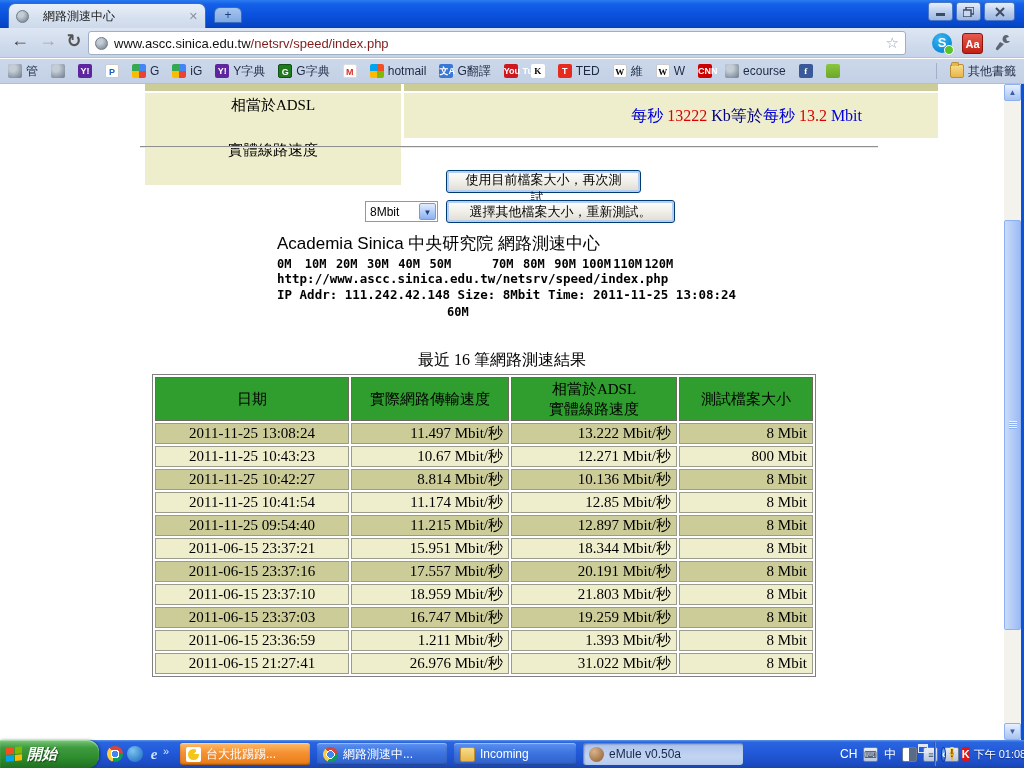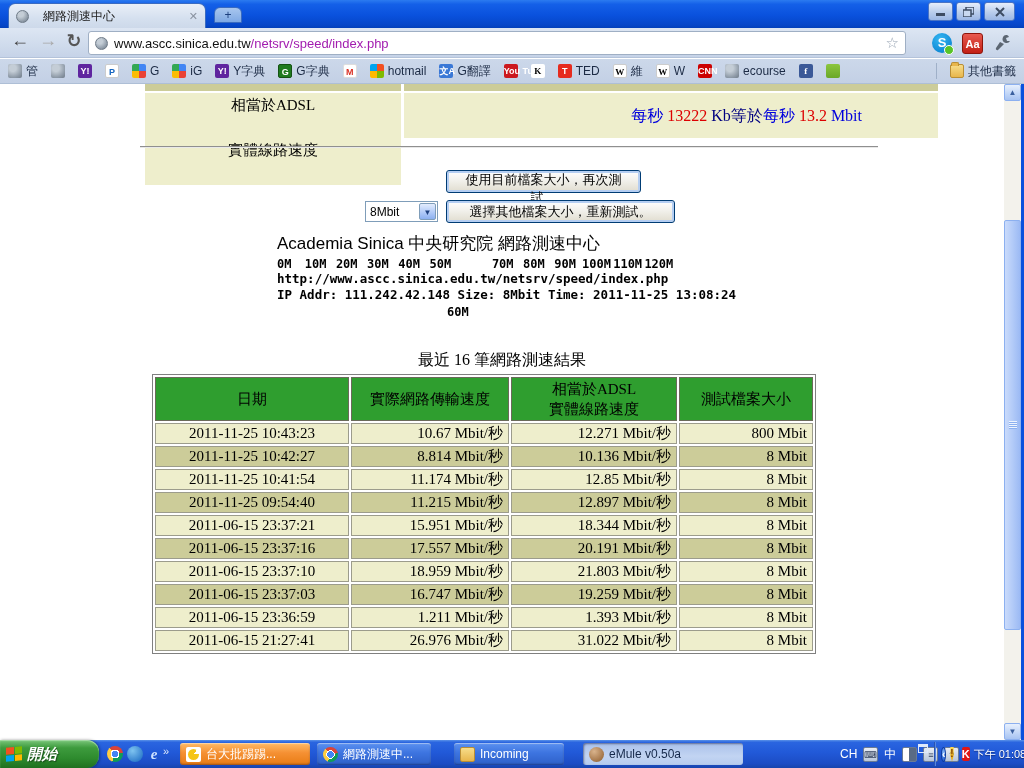--- a/index.html
+++ b/index.html
@@ -23,21 +23,21 @@
     color:#3d4c63; display:flex; align-items:center; justify-content:center; }
   #btn-min{ left:928px; width:25px; } #btn-restore{ left:956px; width:25px; } #btn-close{ left:984px; width:31px; }
 
   
   #toolbar { position:absolute; left:0; top:28px; width:1024px; height:30px;
     background:linear-gradient(180deg,#dde6f3 0%,#cfdbec 60%,#c6d3e8 100%); border-bottom:1px solid #b4c3da; }
   .navico { position:absolute; top:2px; font-size:18px; font-weight:bold; width:24px; text-align:center; }
   #omnibox { position:absolute; left:88px; top:3px; width:818px; height:24px; background:#fff;
     border:1px solid #9fafc4; border-radius:3px; display:flex; align-items:center; padding:0 6px; gap:6px; }
   .url { font-size:13px; white-space:nowrap; }
-  .url .host{ color:#111; } .url .path{ color:#a21caf; }
+  .url .host{ color:#111; } .url .path{ color:#7f1d1d; }
   .globe { width:13px; height:13px; border-radius:50%; flex:none;
     background:radial-gradient(circle at 35% 30%,#c4cdd6 0 25%,#8d99a6 70%,#6f7b88 100%);
     border:1px solid #6f7b88; }
   .star { margin-left:auto; color:#9aa6b5; font-size:15px; }
   .ext-skype { position:absolute; left:932px; top:5px; width:20px; height:20px; border-radius:50%;
     background:radial-gradient(circle at 40% 30%,#35b6f2,#0078ca); color:#fff; font-weight:bold;
     font-size:13px; text-align:center; line-height:20px; }
   .ext-skype::after{ content:""; position:absolute; right:-2px; bottom:-2px; width:8px; height:8px;
     border-radius:50%; background:#58c428; border:1px solid #fff; }
   .ext-aa { position:absolute; left:962px; top:5px; width:21px; height:21px; border-radius:3px;
@@ -374,20 +374,26 @@
             <th>
               <div>相當於ADSL</div>
               <div>實體線路速度</div>
             </th>
             <th>
               <div>測試檔案大小</div>
             </th>
           </tr>
         </thead>
       <tbody id="results-body">
+          <tr class="dark">
+            <td class="c0">2011-11-25 13:08:24</td>
+            <td class="c1">11.497 Mbit/秒</td>
+            <td class="c2">13.222 Mbit/秒</td>
+            <td class="c3">8 Mbit</td>
+          </tr>
           <tr class="light">
             <td class="c0">2011-11-25 10:43:23</td>
             <td class="c1">10.67 Mbit/秒</td>
             <td class="c2">12.271 Mbit/秒</td>
             <td class="c3">800 Mbit</td>
           </tr>
           <tr class="dark">
             <td class="c0">2011-11-25 10:42:27</td>
             <td class="c1">8.814 Mbit/秒</td>
             <td class="c2">10.136 Mbit/秒</td>
@@ -464,24 +470,24 @@
         </span>
       <span>開始</span>
     </div>
     <div class="ql chrome-ico" style="left:107px;"></div>
     <div class="ql app-ico" style="left:127px;"></div>
     <div class="ql ie-ico" style="left:146px;">e</div>
     <div id="ql-chev">»</div>
     <span id="task-buttons"><div class="taskbtn tb-attention" style="left: 180px; width: 130px;">
           <span class="tico pcman-ico"></span>
           <span>台大批踢踢...</span>
-        </div><div class="taskbtn tb-normal" style="left: 317px; width: 114px;">
+        </div><div class="taskbtn tb-normal" style="left: 317px; width: 130px;">
           <span class="tico chrome-ico"></span>
           <span>網路測速中...</span>
-        </div><div class="taskbtn tb-normal" style="left: 454px; width: 110px;">
+        </div><div class="taskbtn tb-normal" style="left: 454px; width: 122px;">
           <span class="tico folder-ico"></span>
           <span>Incoming</span>
         </div><div class="taskbtn tb-pressed" style="left: 583px; width: 160px;">
           <span class="tico emule-ico"></span>
           <span>eMule v0.50a</span>
         </div></span>
     <div id="langbar">
       <span>CH</span>
       <span class="lb-ico">⌨</span>
       <span>中</span>

